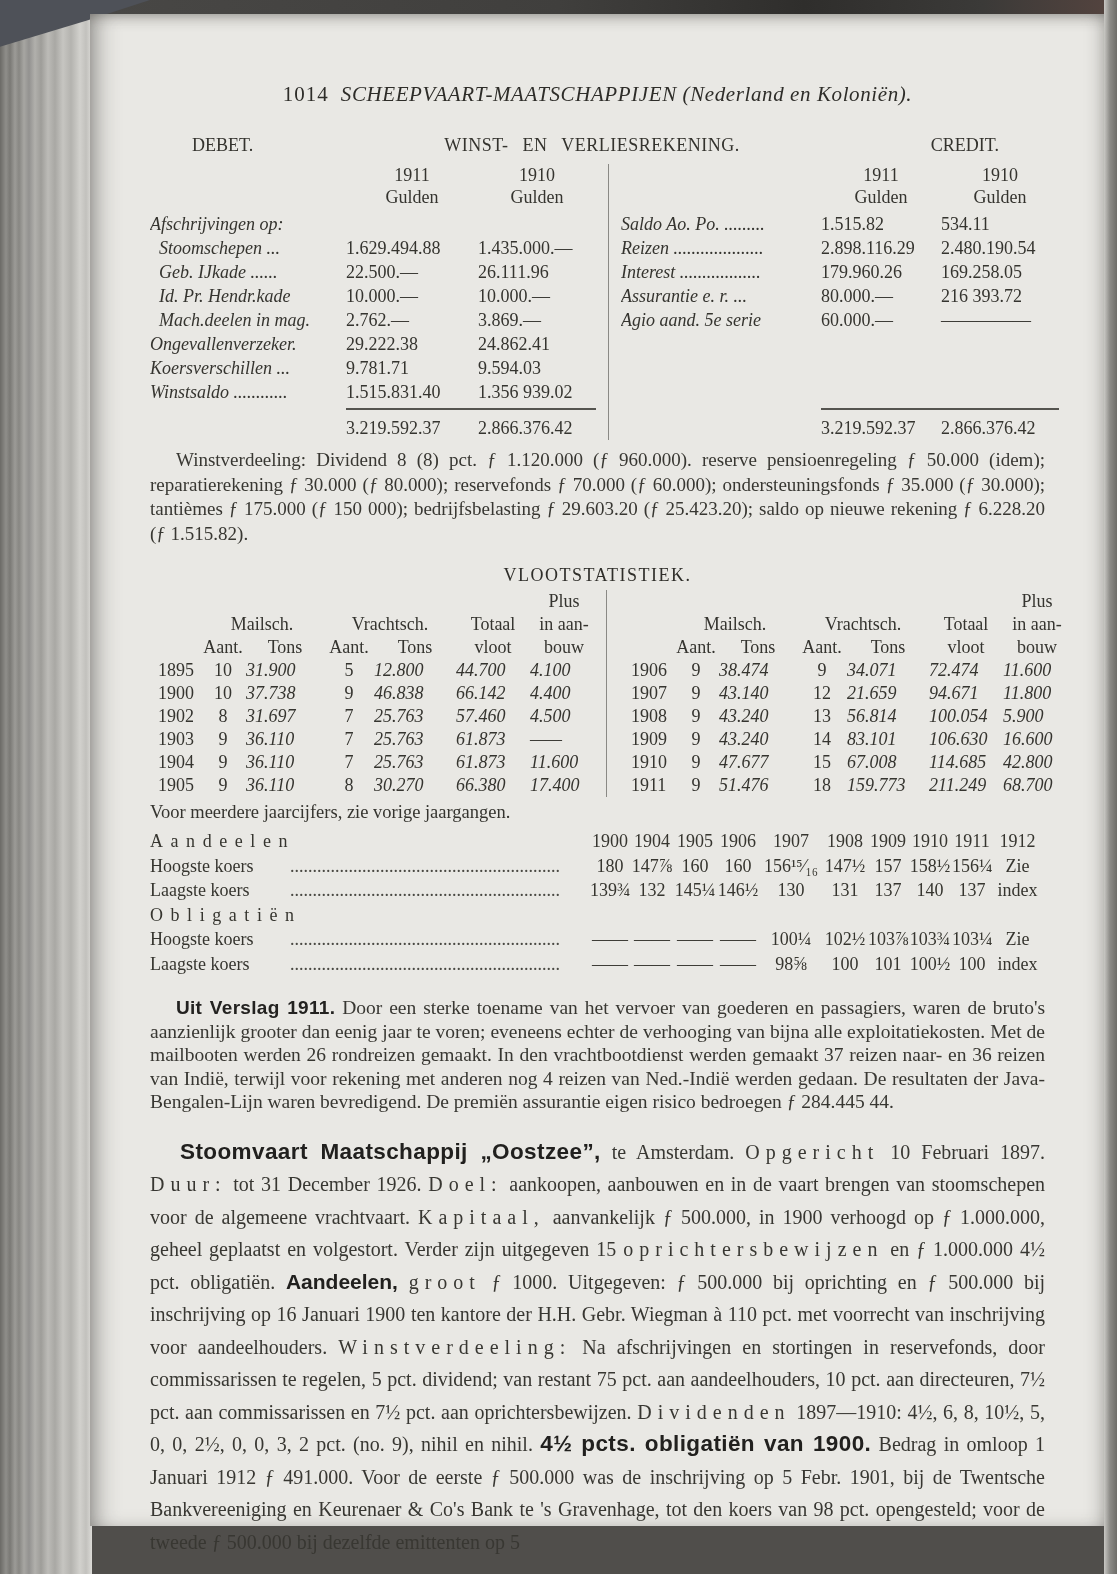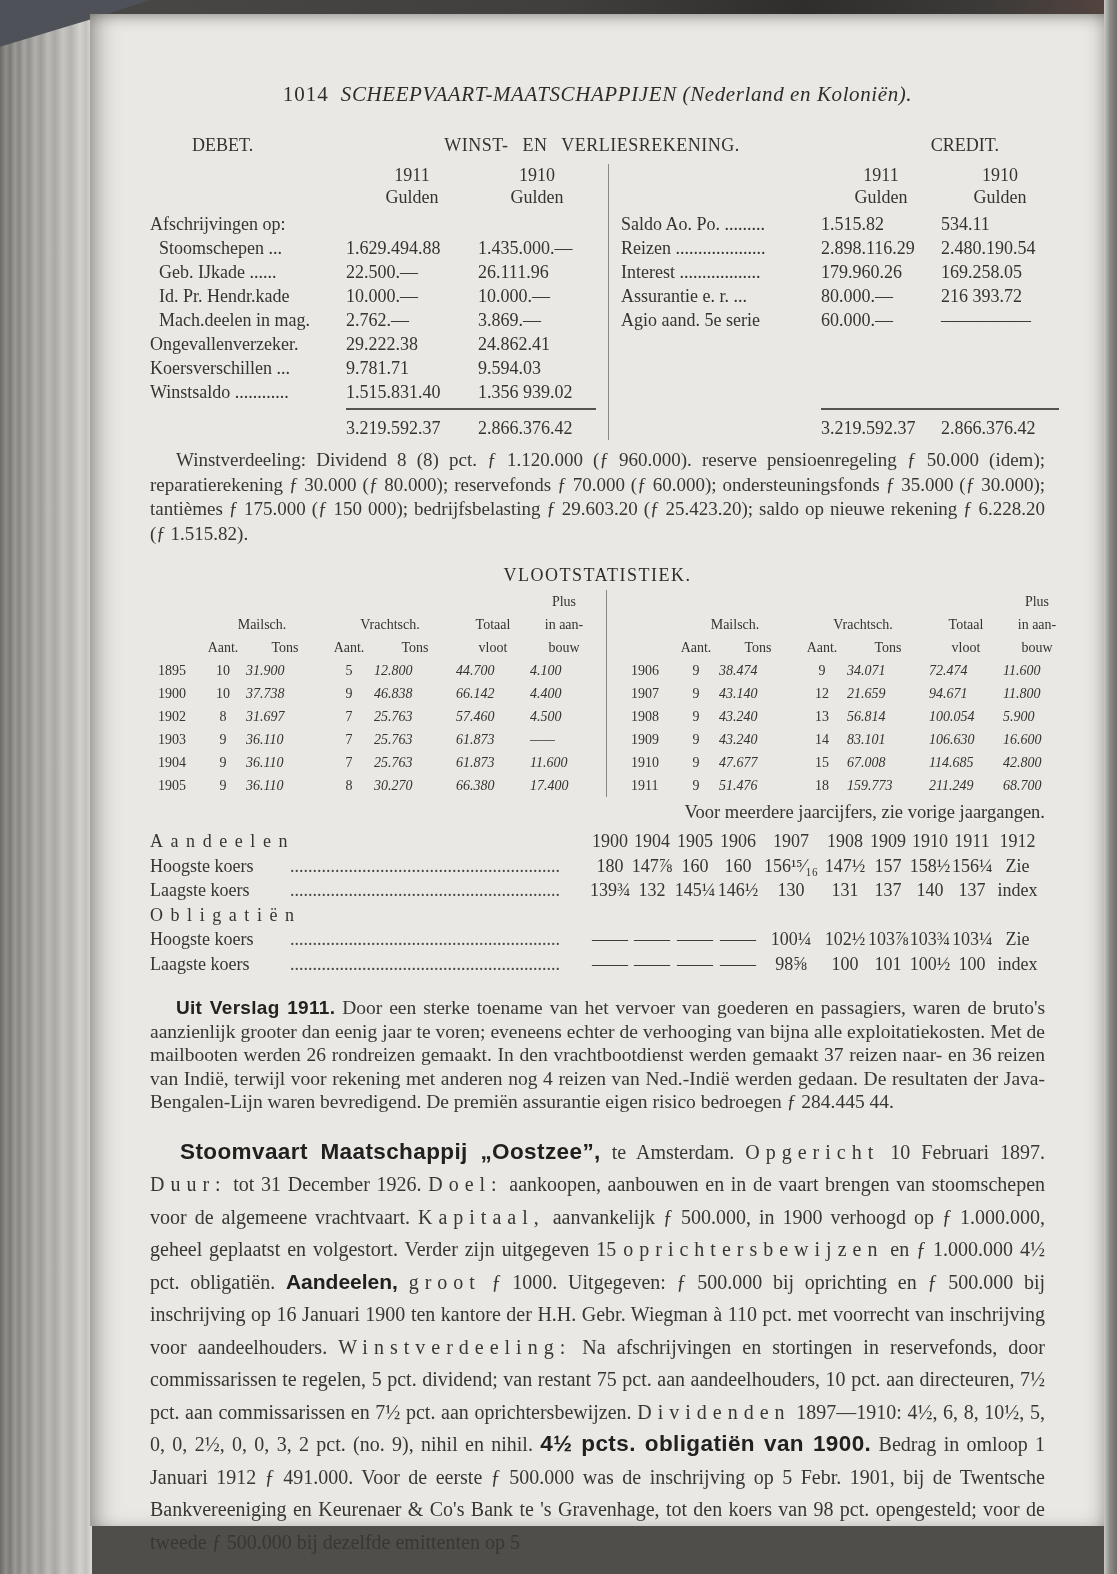--- a/index.html
+++ b/index.html
@@ -34,45 +34,45 @@
   .pnl-head{display:flex;justify-content:space-between;margin-top:28px;font-size:18px;
     padding:0 46px 0 42px;color:#34332e;}
   .pnl-title{word-spacing:9px;letter-spacing:.5px;}
   .pnl-body{display:flex;margin-top:8px;font-size:18px;line-height:24px;}
   .pnl-left{width:452px;border-right:1px solid #8a8985;padding-right:6px;flex:none;}
   .pnl-right{flex:1;padding-left:12px;}
   .gl{display:grid;grid-template-columns:196px 132px 118px;}
   .gr{display:grid;grid-template-columns:200px 120px 118px;}
   .hdr{text-align:center;}
   .pnl-years{line-height:22px;margin-bottom:4px;}
-  .lbl{white-space:pre;overflow:hidden;}
+  .lbl{white-space:pre;overflow:hidden;font-style:italic;}
   .amt{white-space:pre;}
   .pnl-rows{min-height:192px;}
   .sumline{border-top:2px solid #55544f;padding-top:6px;margin-top:4px;}
 
   
   .par{ text-align:justify;font-size:19px;line-height:24.5px;text-indent:26px;color:#383732;}
   .winst-par{margin-top:8px;}
 
   
   .vl-head{text-align:center;margin:10px 0 4px;font-size:18px;letter-spacing:1.5px;color:#2f2e2a;}
-  .vloot{display:flex;font-size:14px;line-height:23px;}
+  .vloot{display:flex;font-size:18px;line-height:23px;}
   .v-left{width:452px;border-right:1px solid #8a8985;padding-right:4px;flex:none;}
   .v-right{flex:1;padding-left:16px;}
   .vg{display:grid;grid-template-columns:50px 46px 78px 50px 82px 74px 68px;}
   .h-plus{grid-column:7;text-align:center;}
   .h-mail{grid-column:2/4;text-align:center;}
   .h-vracht{grid-column:4/6;text-align:center;}
   .h-tot{grid-column:6;text-align:center;}
   .h-inaan{grid-column:7;text-align:center;}
   .h-c{text-align:center;}
   .vy{padding-left:8px;}
   .va{text-align:center;}
   .vt{padding-right:2px;white-space:pre;font-style:italic;}
-  .v-note{text-align:right;font-size:18.5px;margin:5px 0 6px;color:#35342f;}
+  .v-note{text-align:left;font-size:18.5px;margin:5px 0 6px;color:#35342f;}
 
   
   .koers{margin-top:4px;font-size:18px;line-height:24.5px;color:#36352f;}
   .k-row{display:flex;align-items:baseline;}
   .k-seclabel{width:440px;flex:none;letter-spacing:.42em;}
   .k-label{width:140px;flex:none;}
   .k-leader{width:300px;flex:none;overflow:hidden;white-space:nowrap;color:#4a4943;}
   .k-vals{width:453px;flex:none;display:grid;
     grid-template-columns:40px 44px 42px 44px 62px 46px 40px 44px 40px 51px;}
   .kv{text-align:center;white-space:nowrap;}

